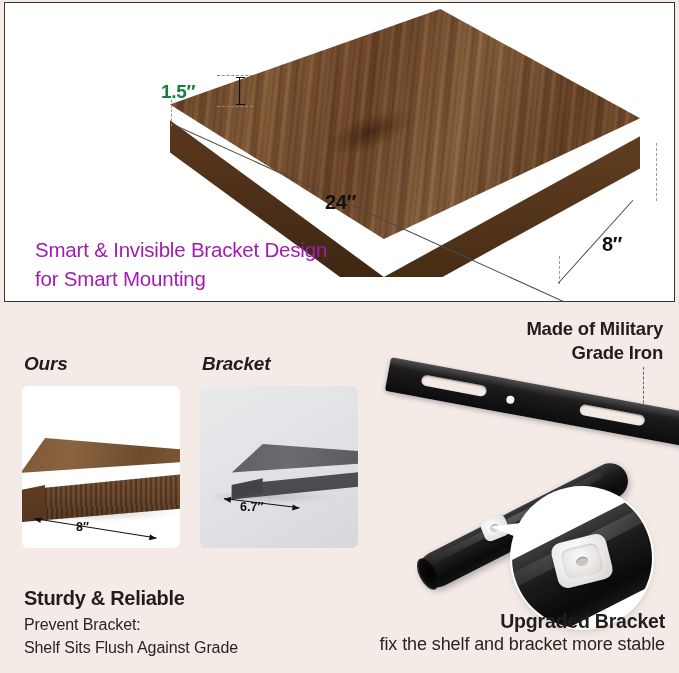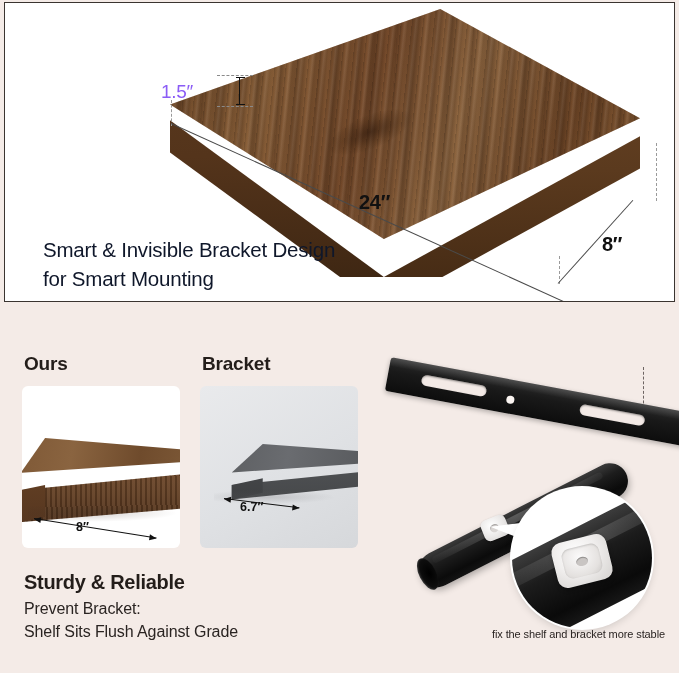--- a/index.html
+++ b/index.html
@@ -98,21 +98,21 @@
     width: 470px;
     height: 268px;
     background: linear-gradient(180deg, #6e4827 0%, #5b3a1e 60%, #472c15 100%);
     clip-path: polygon(45.5% 100%, 100% 47.5%, 100% 59.5%, 45.5% 112%);
   }
 
   
   .dim-15-group { position: absolute; left: 150px; top: 62px; }
   .dim-15-label {
     position: absolute; left: 6px; top: 16px;
-    font-size: 19px; font-weight: 400; color: #8b5cf6; letter-spacing: -0.3px;
+    font-size: 19px; font-weight: 700; color: #15803d; letter-spacing: -0.3px;
     white-space: nowrap;
   }
   .dim-15-tick-top {
     position: absolute; left: 62px; top: 10px;
     width: 36px; height: 0; border-top: 1.4px dashed #8a8a8a;
   }
   .dim-15-tick-bot {
     position: absolute; left: 62px; top: 41px;
     width: 36px; height: 0; border-top: 1.4px dashed #8a8a8a;
   }
@@ -130,21 +130,21 @@
   
   .dim-24-line {
     position: absolute;
     left: 166px; top: 120px;
     width: 450px; height: 0;
     border-top: 1.1px solid #4a4a4a;
     transform-origin: left center;
     transform: rotate(24.4deg);
   }
   .dim-24-label {
-    position: absolute; left: 354px; top: 188px;
+    position: absolute; left: 320px; top: 188px;
     font-size: 20px; font-weight: 700; color: #111;
     letter-spacing: -0.3px;
   }
   
   .lead-24 {
     position: absolute; left: 166px; top: 97px;
     width: 0; height: 26px; border-left: 1.4px dashed #9a9a9a;
   }
 
   
@@ -174,25 +174,25 @@
   .weight-badge {
     position: absolute;
     left: 48px; top: 140px;
     width: 66px; height: 72px;
   }
   .weight-badge svg { display: block; width: 66px; height: 72px; }
 
   
   .top-headline {
     position: absolute;
-    left: 38px; top: 232px;
+    left: 30px; top: 232px;
     width: 420px;
     font-size: 20.5px;
     line-height: 29px;
-    color: #0f172a;
+    color: #a21caf;
     font-weight: 400;
     letter-spacing: -0.2px;
   }
 
   
   .bottom {
     position: absolute;
     left: 0; top: 305px;
     width: 679px; height: 368px;
     background: #f4ebe7;
@@ -200,20 +200,21 @@
 
   
   .compare {
     position: absolute;
     left: 22px; top: 48px;
     width: 320px;
   }
   .compare-heads {
     position: relative;
     height: 30px;
+    font-style: italic;
   }
   .head-ours {
     position: absolute; left: 2px; top: 0;
     font-size: 19px; font-weight: 600; color: #231d1a; letter-spacing: -0.2px;
   }
   .head-others {
     position: absolute; left: 180px; top: 0;
     font-size: 19px; font-weight: 600; color: #231d1a; letter-spacing: -0.2px;
   }
   .compare-cards {
@@ -322,21 +323,21 @@
     transform: rotate(7deg);
   }
   .lbl-others {
     position: absolute; left: 40px; top: 114px;
     font-size: 12.5px; font-weight: 700; color: #111;
   }
 
   
   .left-text {
     position: absolute;
-    left: 24px; top: 264px;
+    left: 24px; top: 280px;
     width: 330px;
   }
   .left-title {
     font-size: 20px; font-weight: 700; color: #231d1a;
     letter-spacing: -0.3px; line-height: 26px;
   }
   .left-sub {
     margin-top: 2px;
     font-size: 16px; line-height: 23px; color: #2a2422;
     letter-spacing: -0.1px;
@@ -516,22 +517,22 @@
     position: absolute;
     left: 0; top: 305px;
     width: 319px;
     text-align: right;
     padding-right: 14px;
   }
   .bracket-caption .bc-title {
     font-size: 19.5px; font-weight: 600; color: #231d1a; letter-spacing: -0.2px;
   }
   .bracket-caption .bc-sub {
-    margin-top: 18px;
-    font-size: 11px; color: #2a2422; letter-spacing: -0.1px;
+    margin-top: 1px;
+    font-size: 18px; color: #2a2422; letter-spacing: -0.1px;
   }
 </style>
 </head>
 <body>
 
 <div class="infographic">
 
   <div class="top-panel">
 
     <div class="shelf-3d">
@@ -603,20 +604,24 @@
     <div class="left-text">
       <div class="left-title">Sturdy &amp; Reliable</div>
       <div class="left-sub">
         <div>Prevent Bracket:</div>
         <div>Shelf Sits Flush Against Grade</div>
       </div>
     </div>
 
     <div class="bracket-area">
 
+      <div class="bracket-title">
+        <div>Made of Military</div>
+        <div>Grade Iron</div>
+      </div>
 
       <div class="iron-pointer"></div>
 
       <div class="plate">
         <span class="slot slot-1"></span>
         <span class="slot slot-2"></span>
         <span class="screw-hole"></span>
       </div>
 
       <div class="rod">
@@ -626,18 +631,19 @@
       <div class="cap-small"></div>
 
       <div class="mag-pointer"></div>
 
       <div class="magnifier">
         <div class="mag-rod"></div>
         <div class="mag-cap"></div>
       </div>
 
       <div class="bracket-caption">
+        <div class="bc-title">Upgraded Bracket</div>
         <div class="bc-sub">fix the shelf and bracket more stable</div>
       </div>
 
     </div>
   </div>
 </div>
 
 </body></html>

